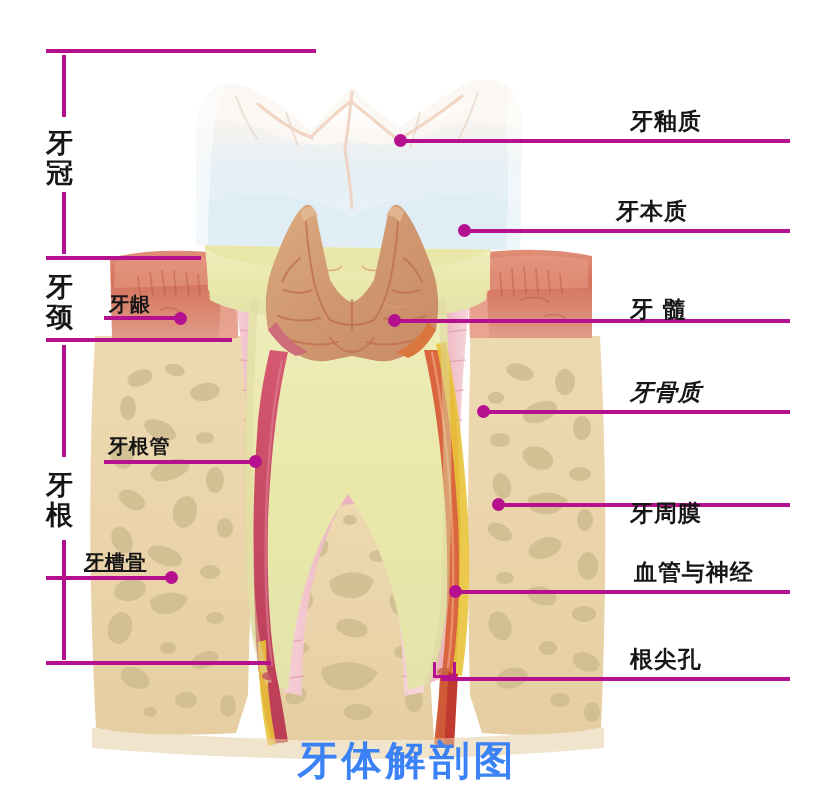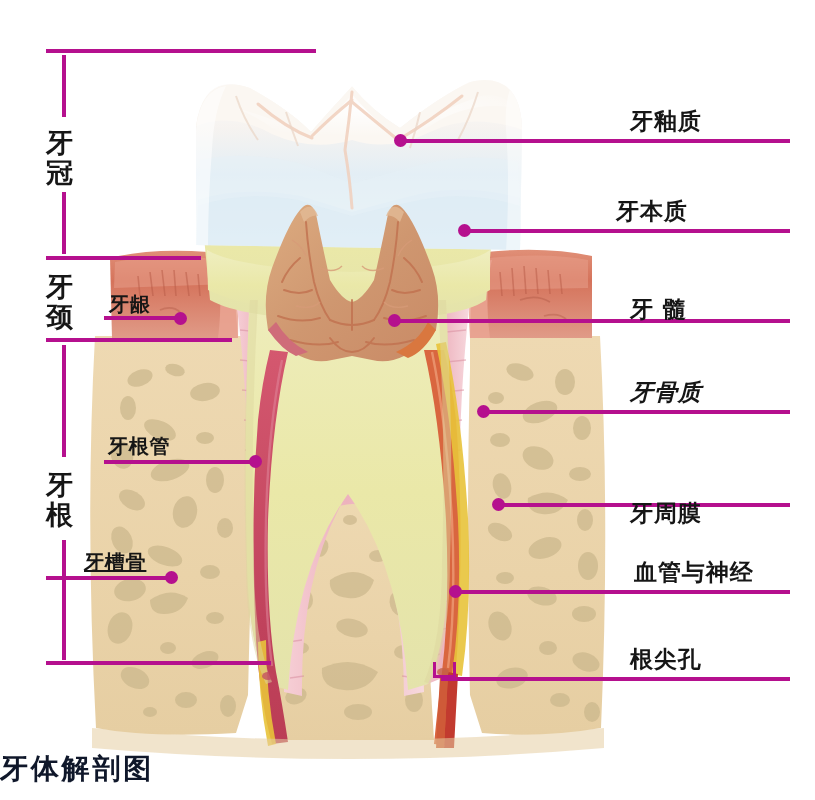--- a/index.html
+++ b/index.html
@@ -27,24 +27,25 @@
     font-family:"DejaVu Sans","Liberation Sans",sans-serif;
   }
   .lbl.r{font-size:23px;}
   .lbl.bracket{font-size:27px;line-height:1.12;white-space:pre-line;text-align:center;}
   .lbl.inner{font-size:20px;}
 
   .title{
     position:absolute;
     left:0;right:0;
     bottom:12px;
-    font-size:28px;
+    text-align:center;
+    font-size:40px;
     font-weight:700;
     letter-spacing:.10em;
-    color:#0f172a;
+    color:#3b82f6;
     font-family:"DejaVu Sans","Liberation Sans",sans-serif;
   }
 
   
   .lead{
     position:absolute;
     height:4px;
     background:#b5108e;
     box-shadow:0 0 0 0 transparent;
   }

